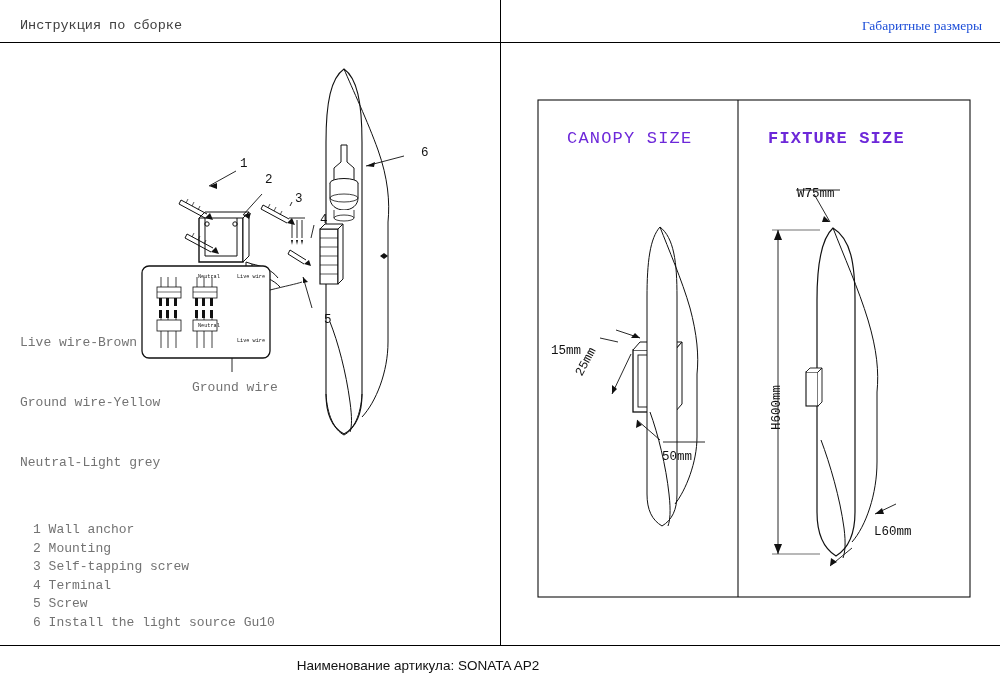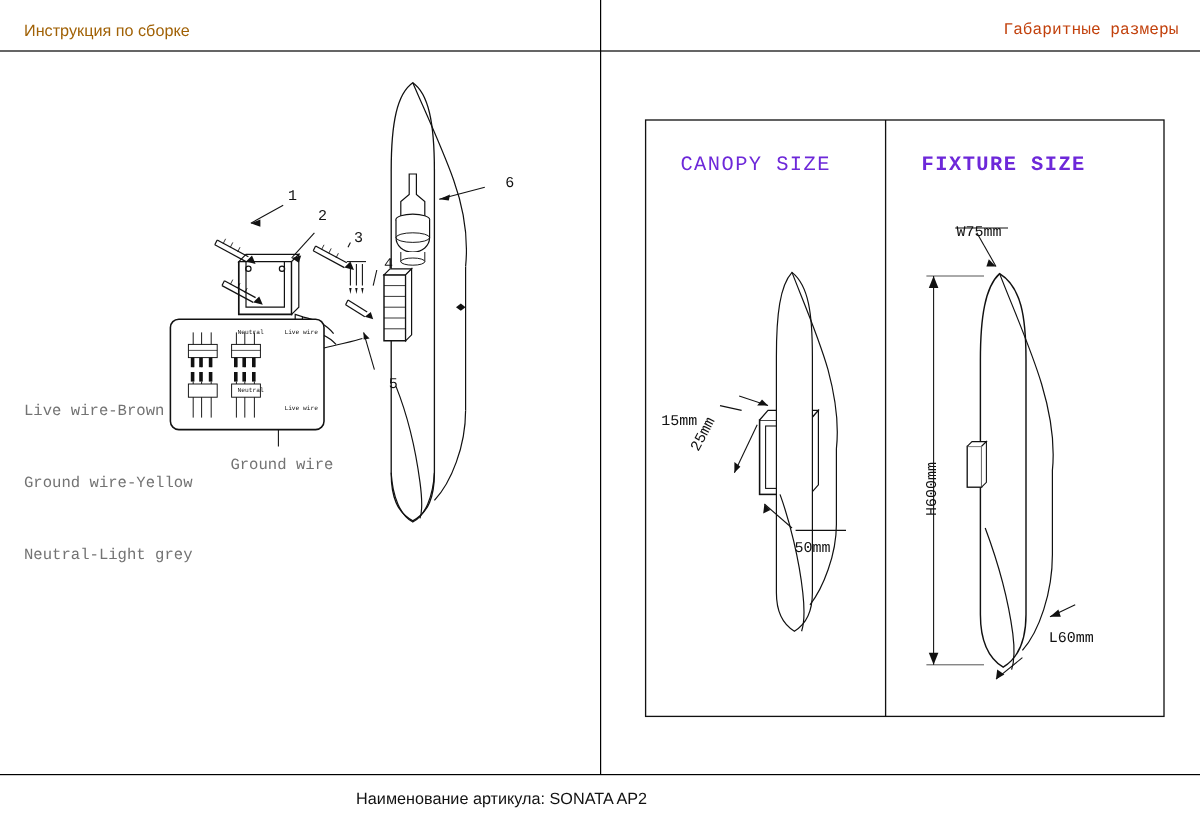--- a/index.html
+++ b/index.html
@@ -19,30 +19,30 @@
     position: absolute;
     inset: 0;
     background: #fff;
   }
   
   .hdr-left {
     position: absolute;
     left: 20px;
     top: 18px;
     font-size: 13.5px;
-    font-family: Liberation Sans, sans-serif;
-    color: #a16207;
+    font-family: Liberation Mono, monospace;
+    color: #404040;
   }
   .hdr-right {
     position: absolute;
     right: 18px;
     top: 18px;
     font-size: 13.5px;
-    font-family: Liberation Mono, monospace;
-    color: #c2410c;
+    font-family: Liberation Serif, serif;
+    color: #1d4ed8;
   }
   .rule-top {
     position: absolute;
     left: 0;
     top: 42px;
     width: 1000px;
     height: 1px;
     background: #000;
   }
   .rule-bottom {
@@ -291,20 +291,28 @@
   <div class="wire-mini" style="left:237px; top:338px;">Live wire</div>
 
   <div class="mono wires">
     <div>Live wire-Brown</div>
     <div>Ground wire-Yellow</div>
     <div>Neutral-Light grey</div>
   </div>
 
   <div class="mono ground-label">Ground wire</div>
 
+  <div class="mono legend">
+    <div>1 Wall anchor</div>
+    <div>2 Mounting</div>
+    <div>3 Self-tapping screw</div>
+    <div>4 Terminal</div>
+    <div>5 Screw</div>
+    <div>6 Install the light source Gu10</div>
+  </div>
 
   <div class="abs" style="left:500px;top:42px;width:500px;height:603px;">
     <svg width="500" height="603" viewBox="0 0 500 603" fill="none" stroke="#111" stroke-width="1">
 
       <rect x="38" y="58" width="432" height="497" fill="#fff" stroke="#111" stroke-width="1.1"></rect>
 
       <path d="M238 58 L238 555" stroke="#111" stroke-width="1.1"></path>
 
       <rect x="133" y="308" width="42" height="62" fill="#fff" stroke="#111" stroke-width="1.3"></rect>
       <rect x="138" y="313" width="32" height="52" fill="#fff" stroke="#111" stroke-width="0.9"></rect>

